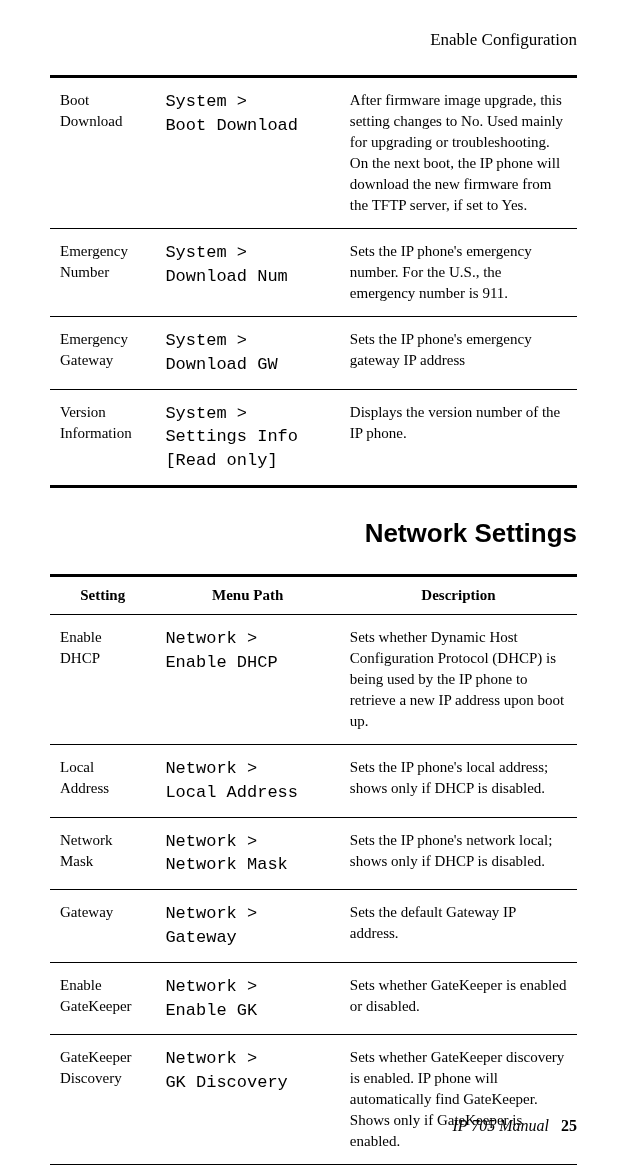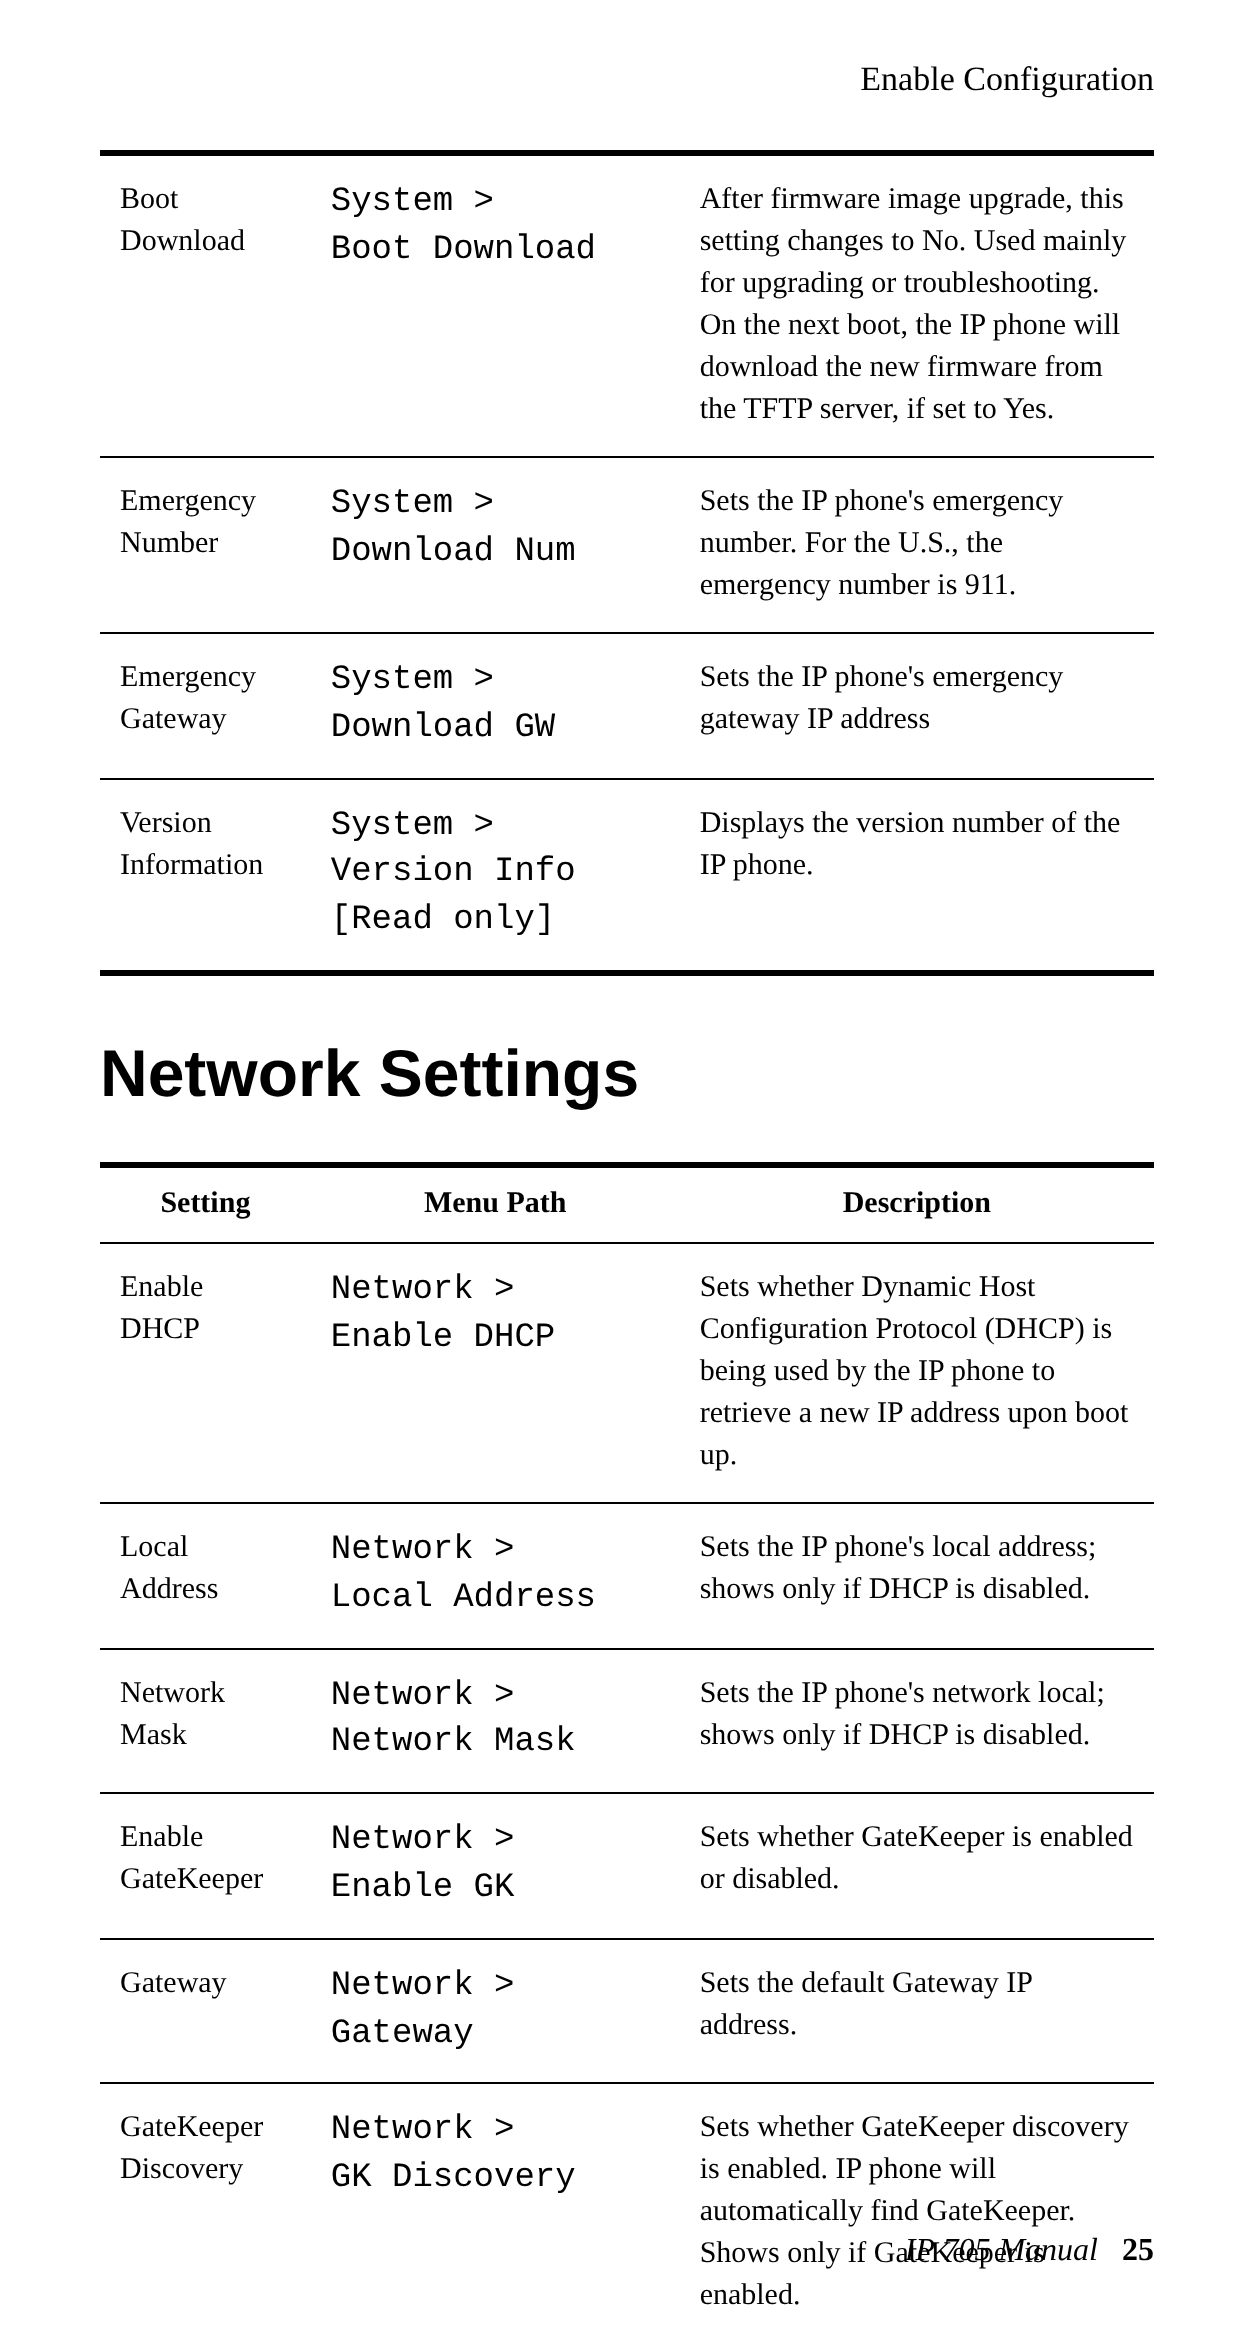--- a/index.html
+++ b/index.html
@@ -49,24 +49,25 @@
       width: 45%;
     }
     .bottom-border {
       border-bottom: 1px solid #000;
     }
     .thick-bottom {
       border-bottom: 3px solid #000;
     }
     .section-heading {
       font-family: Arial, Helvetica, sans-serif;
-      font-size: 33px;
+      font-size: 26px;
       font-weight: bold;
       margin-top: 20px;
       margin-bottom: 25px;
+      text-align: right;
     }
     .mono-line {
       display: block;
       white-space: pre;
     }
     .footer {
       position: absolute;
       bottom: 30px;
       right: 40px;
       font-size: 16px;
@@ -114,21 +115,21 @@
         <td class="col-path bottom-border">
           <span class="mono-line">System &gt;</span>
           <span class="mono-line">Download GW</span>
         </td>
         <td class="col-desc bottom-border">Sets the IP phone's emergency gateway IP address</td>
       </tr>
       <tr>
         <td class="col-setting bottom-border thick-bottom">Version Information</td>
         <td class="col-path bottom-border thick-bottom">
           <span class="mono-line">System &gt;</span>
-          <span class="mono-line">Version Info</span>
+          <span class="mono-line">Settings Info</span>
           <span class="mono-line">[Read only]</span>
         </td>
         <td class="col-desc bottom-border thick-bottom">Displays the version number of the IP phone.</td>
       </tr>
     </tbody>
 </table>
 
 <h2 class="section-heading">Network Settings</h2>
 
 <table>
@@ -158,34 +159,34 @@
       </tr>
       <tr>
         <td class="col-setting bottom-border">Network Mask</td>
         <td class="col-path bottom-border">
           <span class="mono-line">Network &gt;</span>
           <span class="mono-line">Network Mask</span>
         </td>
         <td class="col-desc bottom-border">Sets the IP phone's network local; shows only if DHCP is disabled.</td>
       </tr>
       <tr>
+        <td class="col-setting bottom-border">Gateway</td>
+        <td class="col-path bottom-border">
+          <span class="mono-line">Network &gt;</span>
+          <span class="mono-line">Gateway</span>
+        </td>
+        <td class="col-desc bottom-border">Sets the default Gateway IP address.</td>
+      </tr>
+      <tr>
         <td class="col-setting bottom-border">Enable GateKeeper</td>
         <td class="col-path bottom-border">
           <span class="mono-line">Network &gt;</span>
           <span class="mono-line">Enable GK</span>
         </td>
         <td class="col-desc bottom-border">Sets whether GateKeeper is enabled or disabled.</td>
-      </tr>
-      <tr>
-        <td class="col-setting bottom-border">Gateway</td>
-        <td class="col-path bottom-border">
-          <span class="mono-line">Network &gt;</span>
-          <span class="mono-line">Gateway</span>
-        </td>
-        <td class="col-desc bottom-border">Sets the default Gateway IP address.</td>
       </tr>
       <tr>
         <td class="col-setting bottom-border thick-bottom">GateKeeper Discovery</td>
         <td class="col-path bottom-border thick-bottom">
           <span class="mono-line">Network &gt;</span>
           <span class="mono-line">GK Discovery</span>
         </td>
         <td class="col-desc bottom-border thick-bottom">Sets whether GateKeeper discovery is enabled. IP phone will automatically find GateKeeper. Shows only if GateKeeper is enabled.</td>
       </tr>
     </tbody>

